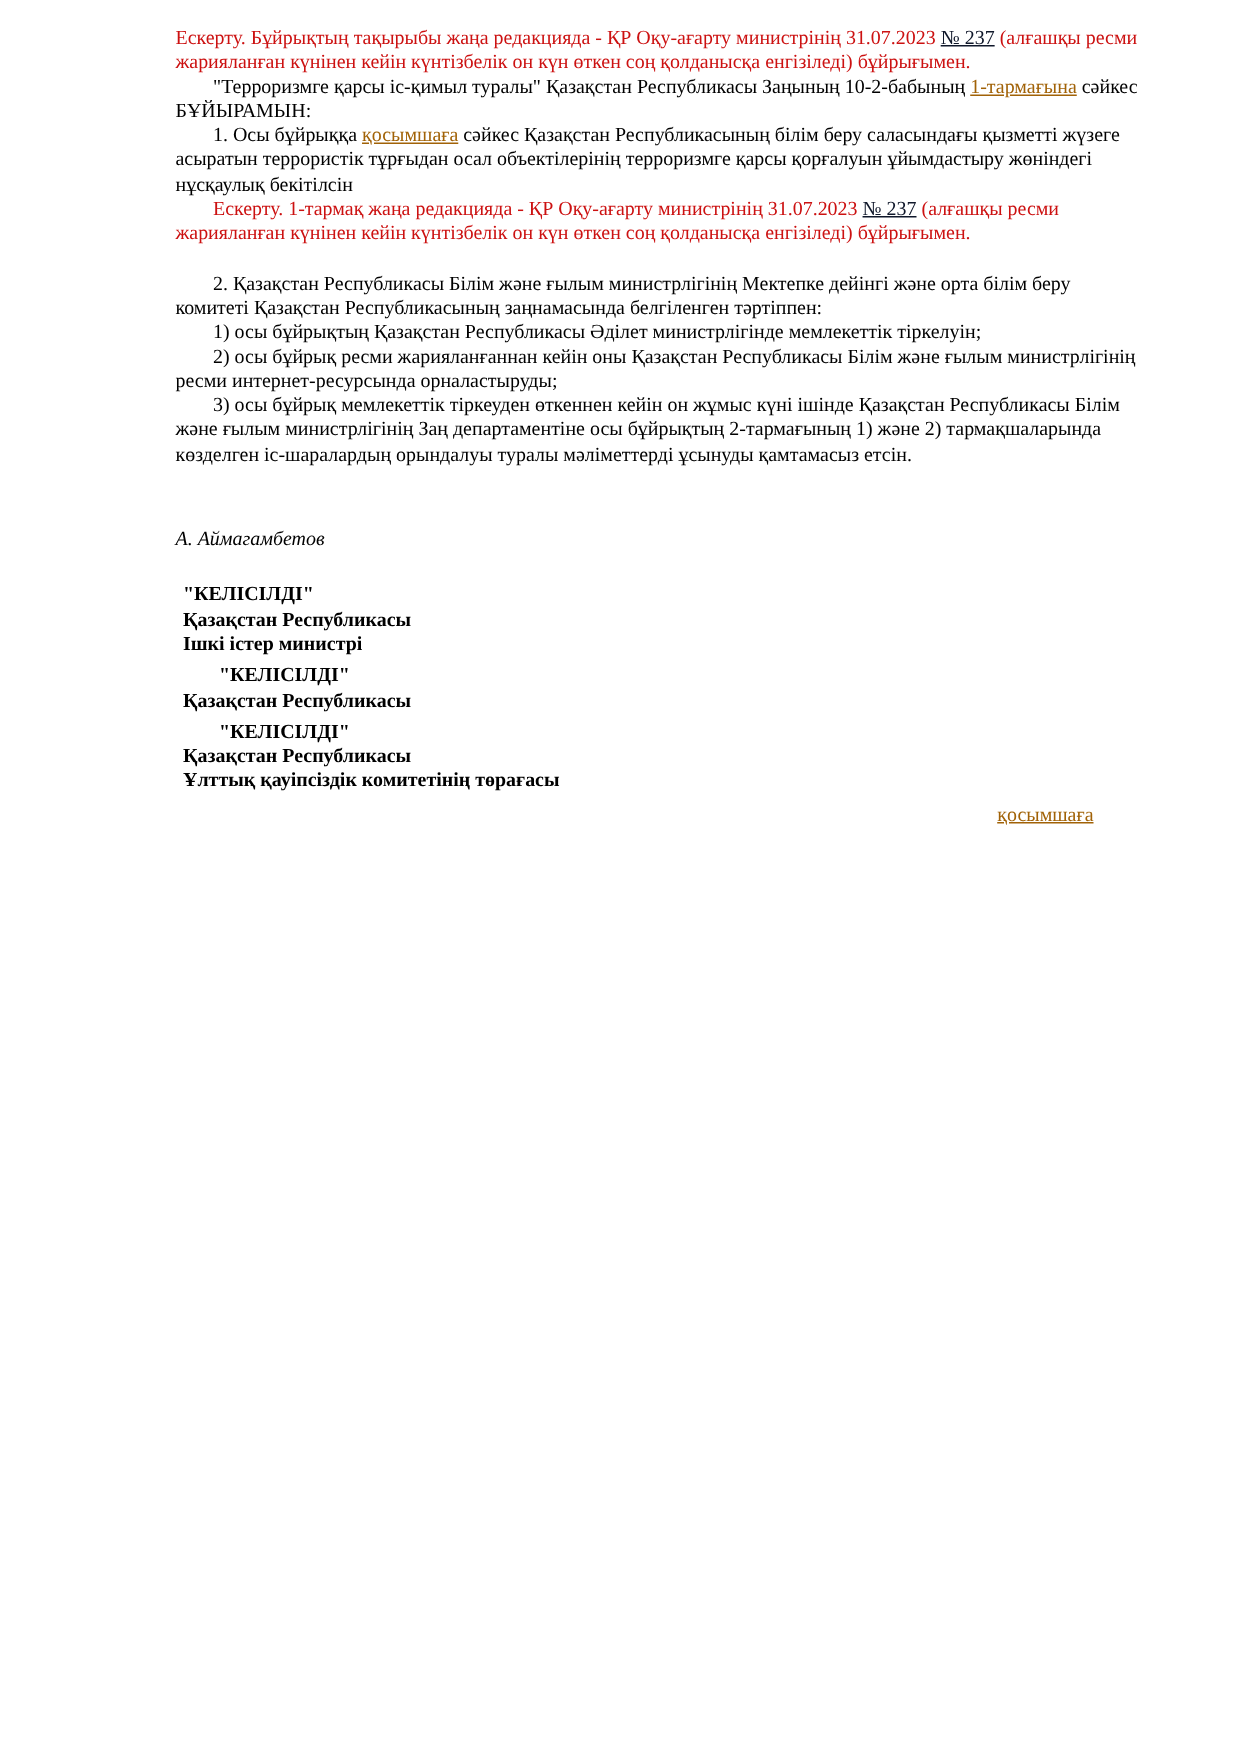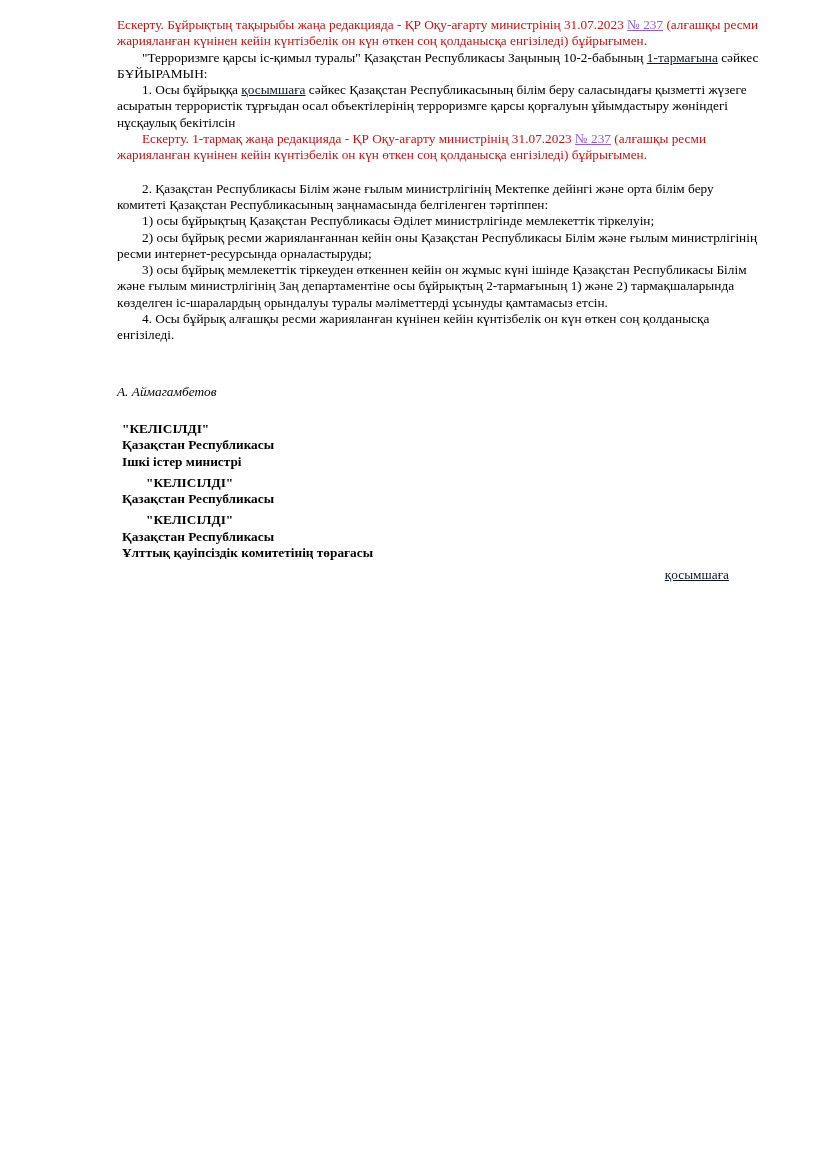--- a/index.html
+++ b/index.html
@@ -31,24 +31,24 @@
     text-indent: 0;
   }
   .note {
     color: #cc1111;
   }
   a {
     text-decoration: underline;
     cursor: pointer;
   }
   a.navy {
-    color: #8b5cf6;
+    color: #0f172a;
   }
   a.teal {
-    color: #0f172a;
+    color: #a16207;
   }
   .spacer {
     height: 17px;
   }
   .sig {
     display: flex;
     justify-content: space-between;
     align-items: flex-start;
     font-style: italic;
     margin-top: 40px;
@@ -91,21 +91,20 @@
   <p><span>1. Осы бұйрыққа </span><a class="teal">қосымшаға</a><span> сәйкес Қазақстан Республикасының білім беру саласындағы қызметті жүзеге асыратын террористік тұрғыдан осал объектілерінің терроризмге қарсы қорғалуын ұйымдастыру жөніндегі нұсқаулық бекітілсін</span></p>
 
   <p class="note"><span>Ескерту. 1-тармақ жаңа редакцияда - ҚР Оқу-ағарту министрінің 31.07.2023 </span><a class="navy">№ 237</a><span> (алғашқы ресми жарияланған күнінен кейін күнтізбелік он күн өткен соң қолданысқа енгізіледі) бұйрығымен.</span></p>
 
   <div class="spacer"></div>
 
   <p>2. Қазақстан Республикасы Білім және ғылым министрлігінің Мектепке дейінгі және орта білім беру комитеті Қазақстан Республикасының заңнамасында белгіленген тәртіппен:</p>
   <p>1) осы бұйрықтың Қазақстан Республикасы Әділет министрлігінде мемлекеттік тіркелуін;</p>
   <p>2) осы бұйрық ресми жарияланғаннан кейін оны Қазақстан Республикасы Білім және ғылым министрлігінің ресми интернет-ресурсында орналастыруды;</p>
   <p>3) осы бұйрық мемлекеттік тіркеуден өткеннен кейін он жұмыс күні ішінде Қазақстан Республикасы Білім және ғылым министрлігінің Заң департаментіне осы бұйрықтың 2-тармағының 1) және 2) тармақшаларында көзделген іс-шаралардың орындалуы туралы мәліметтерді ұсынуды қамтамасыз етсін.</p>
-  <p>4. Осы бұйрық алғашқы ресми жарияланған күнінен кейін күнтізбелік он күн өткен соң қолданысқа енгізіледі.</p>
 
   <div class="sig">
     <div class="sig-name">А. Аймагамбетов</div>
   </div>
 
   <div class="agreements">
 
     <div class="agree">
       <p class="flush">"КЕЛІСІЛДІ"</p>
       <p class="flush">Қазақстан Республикасы</p>

